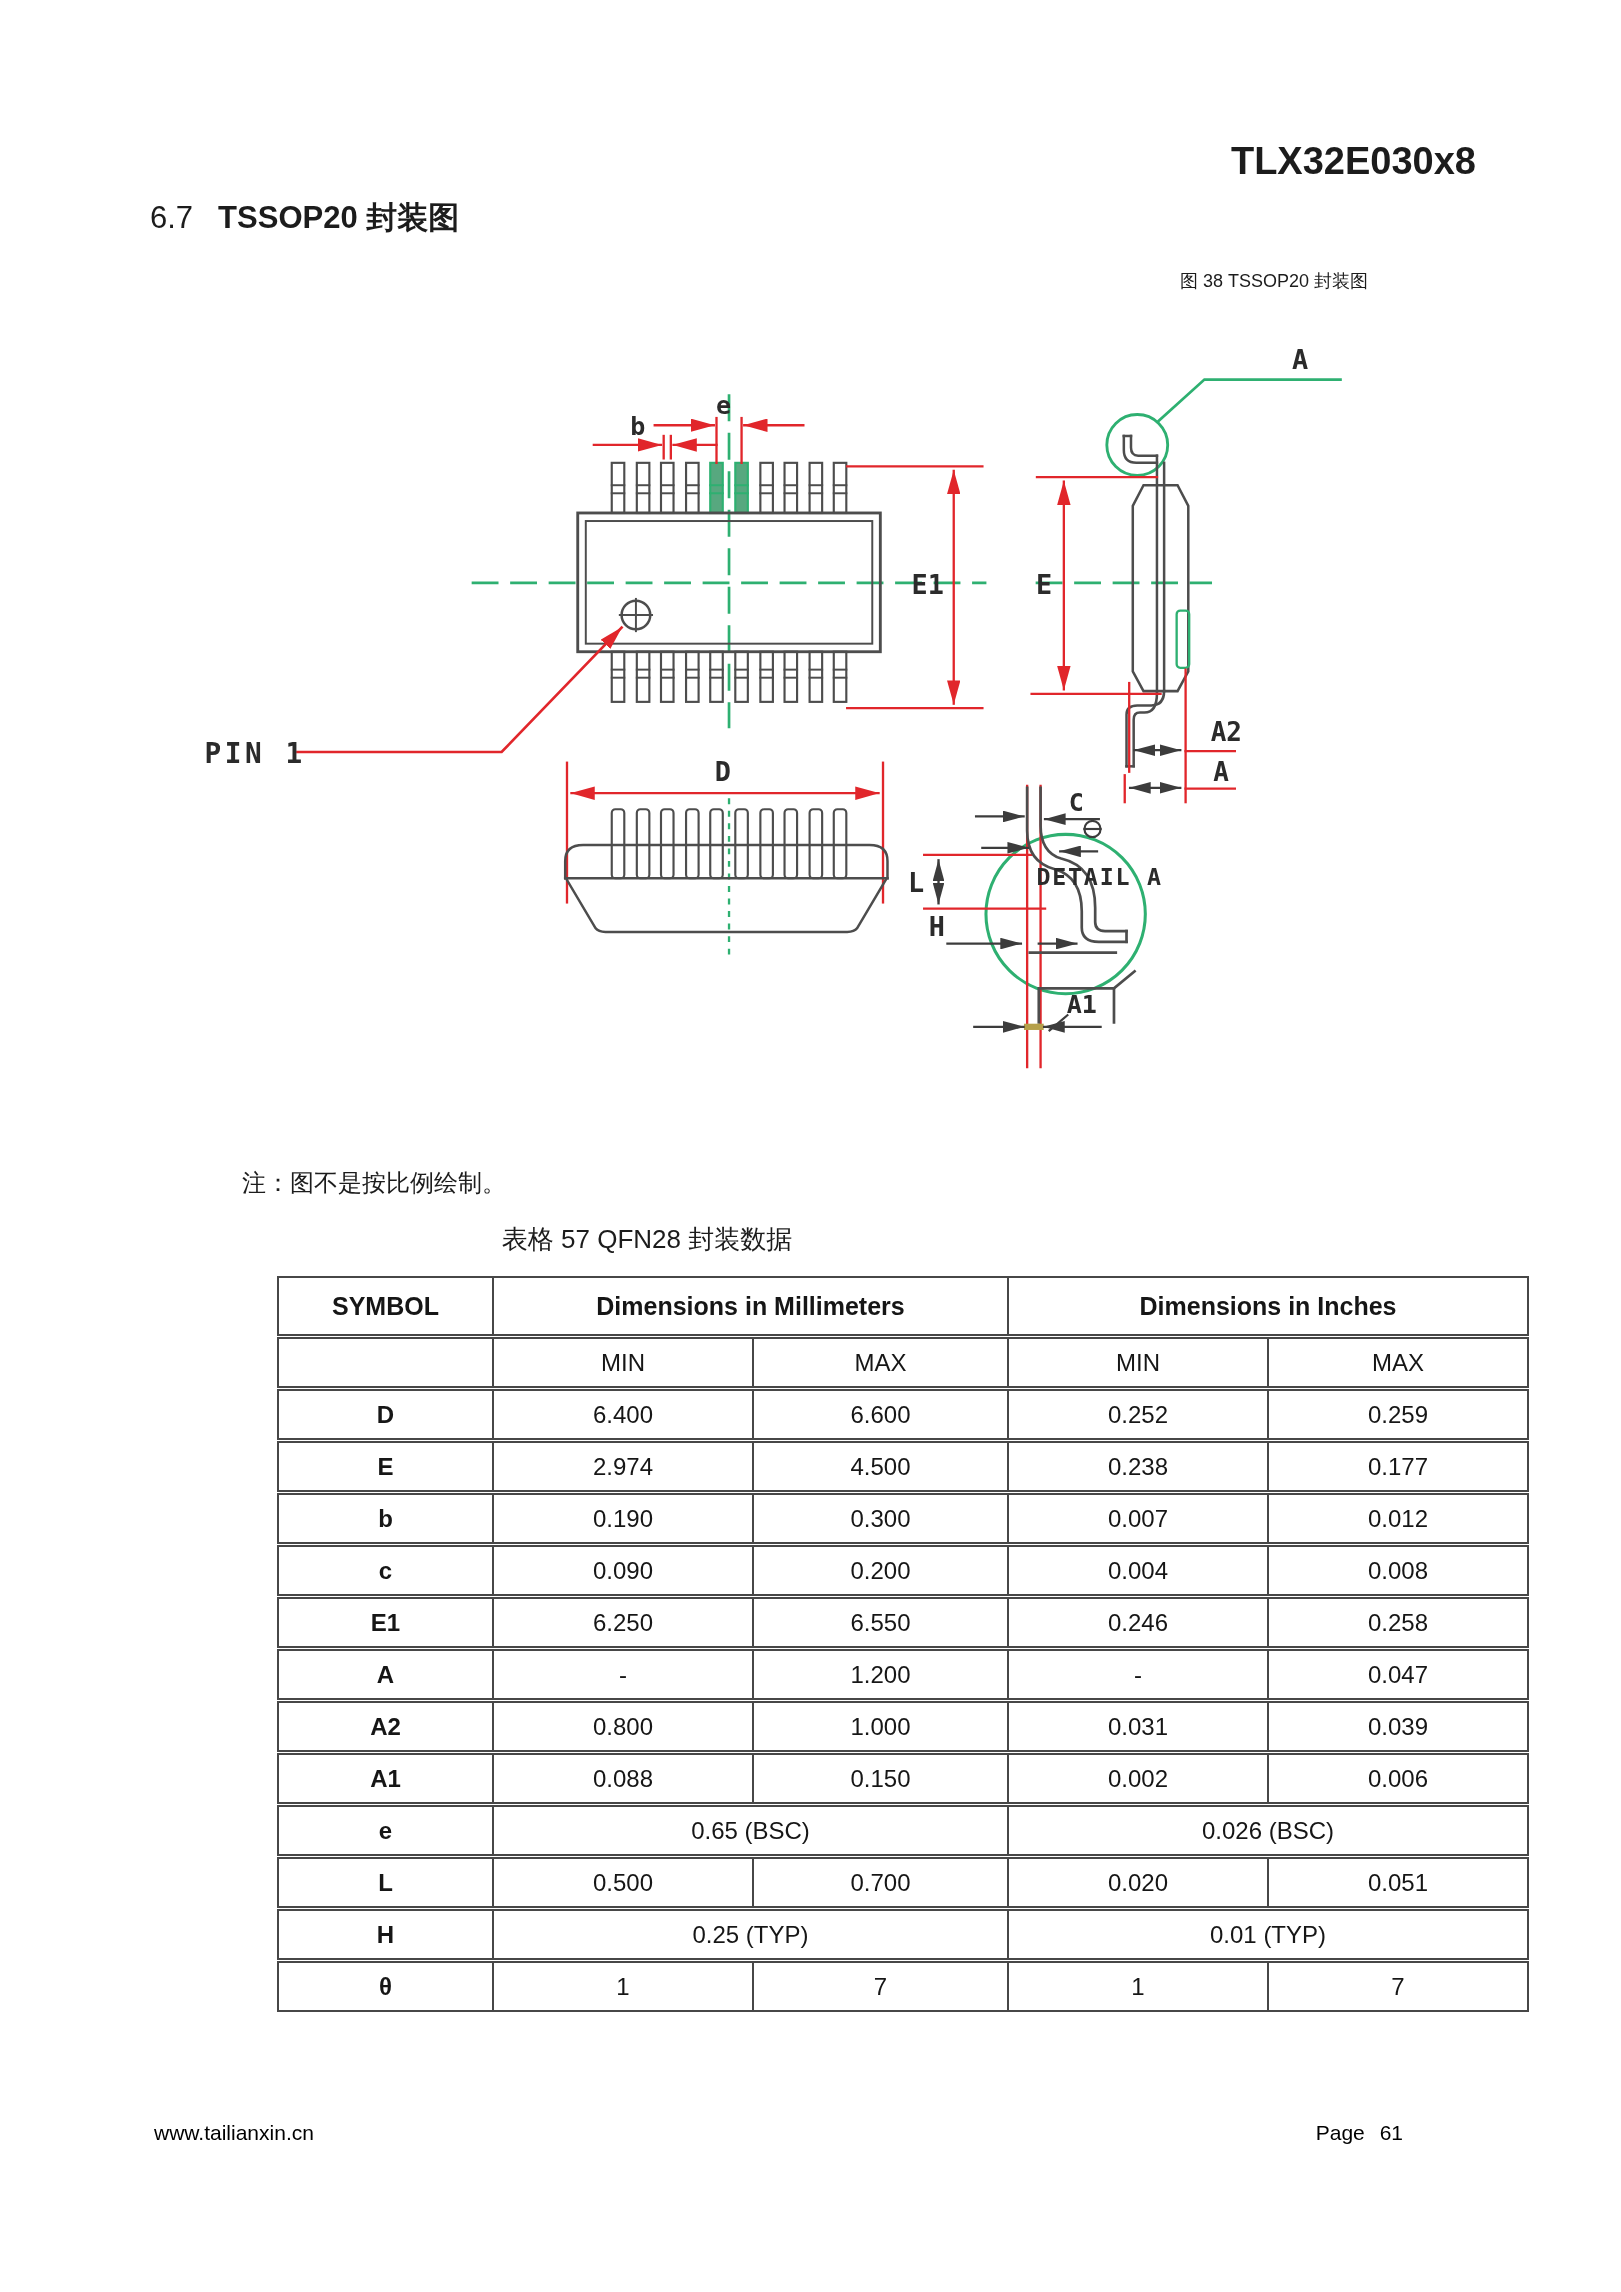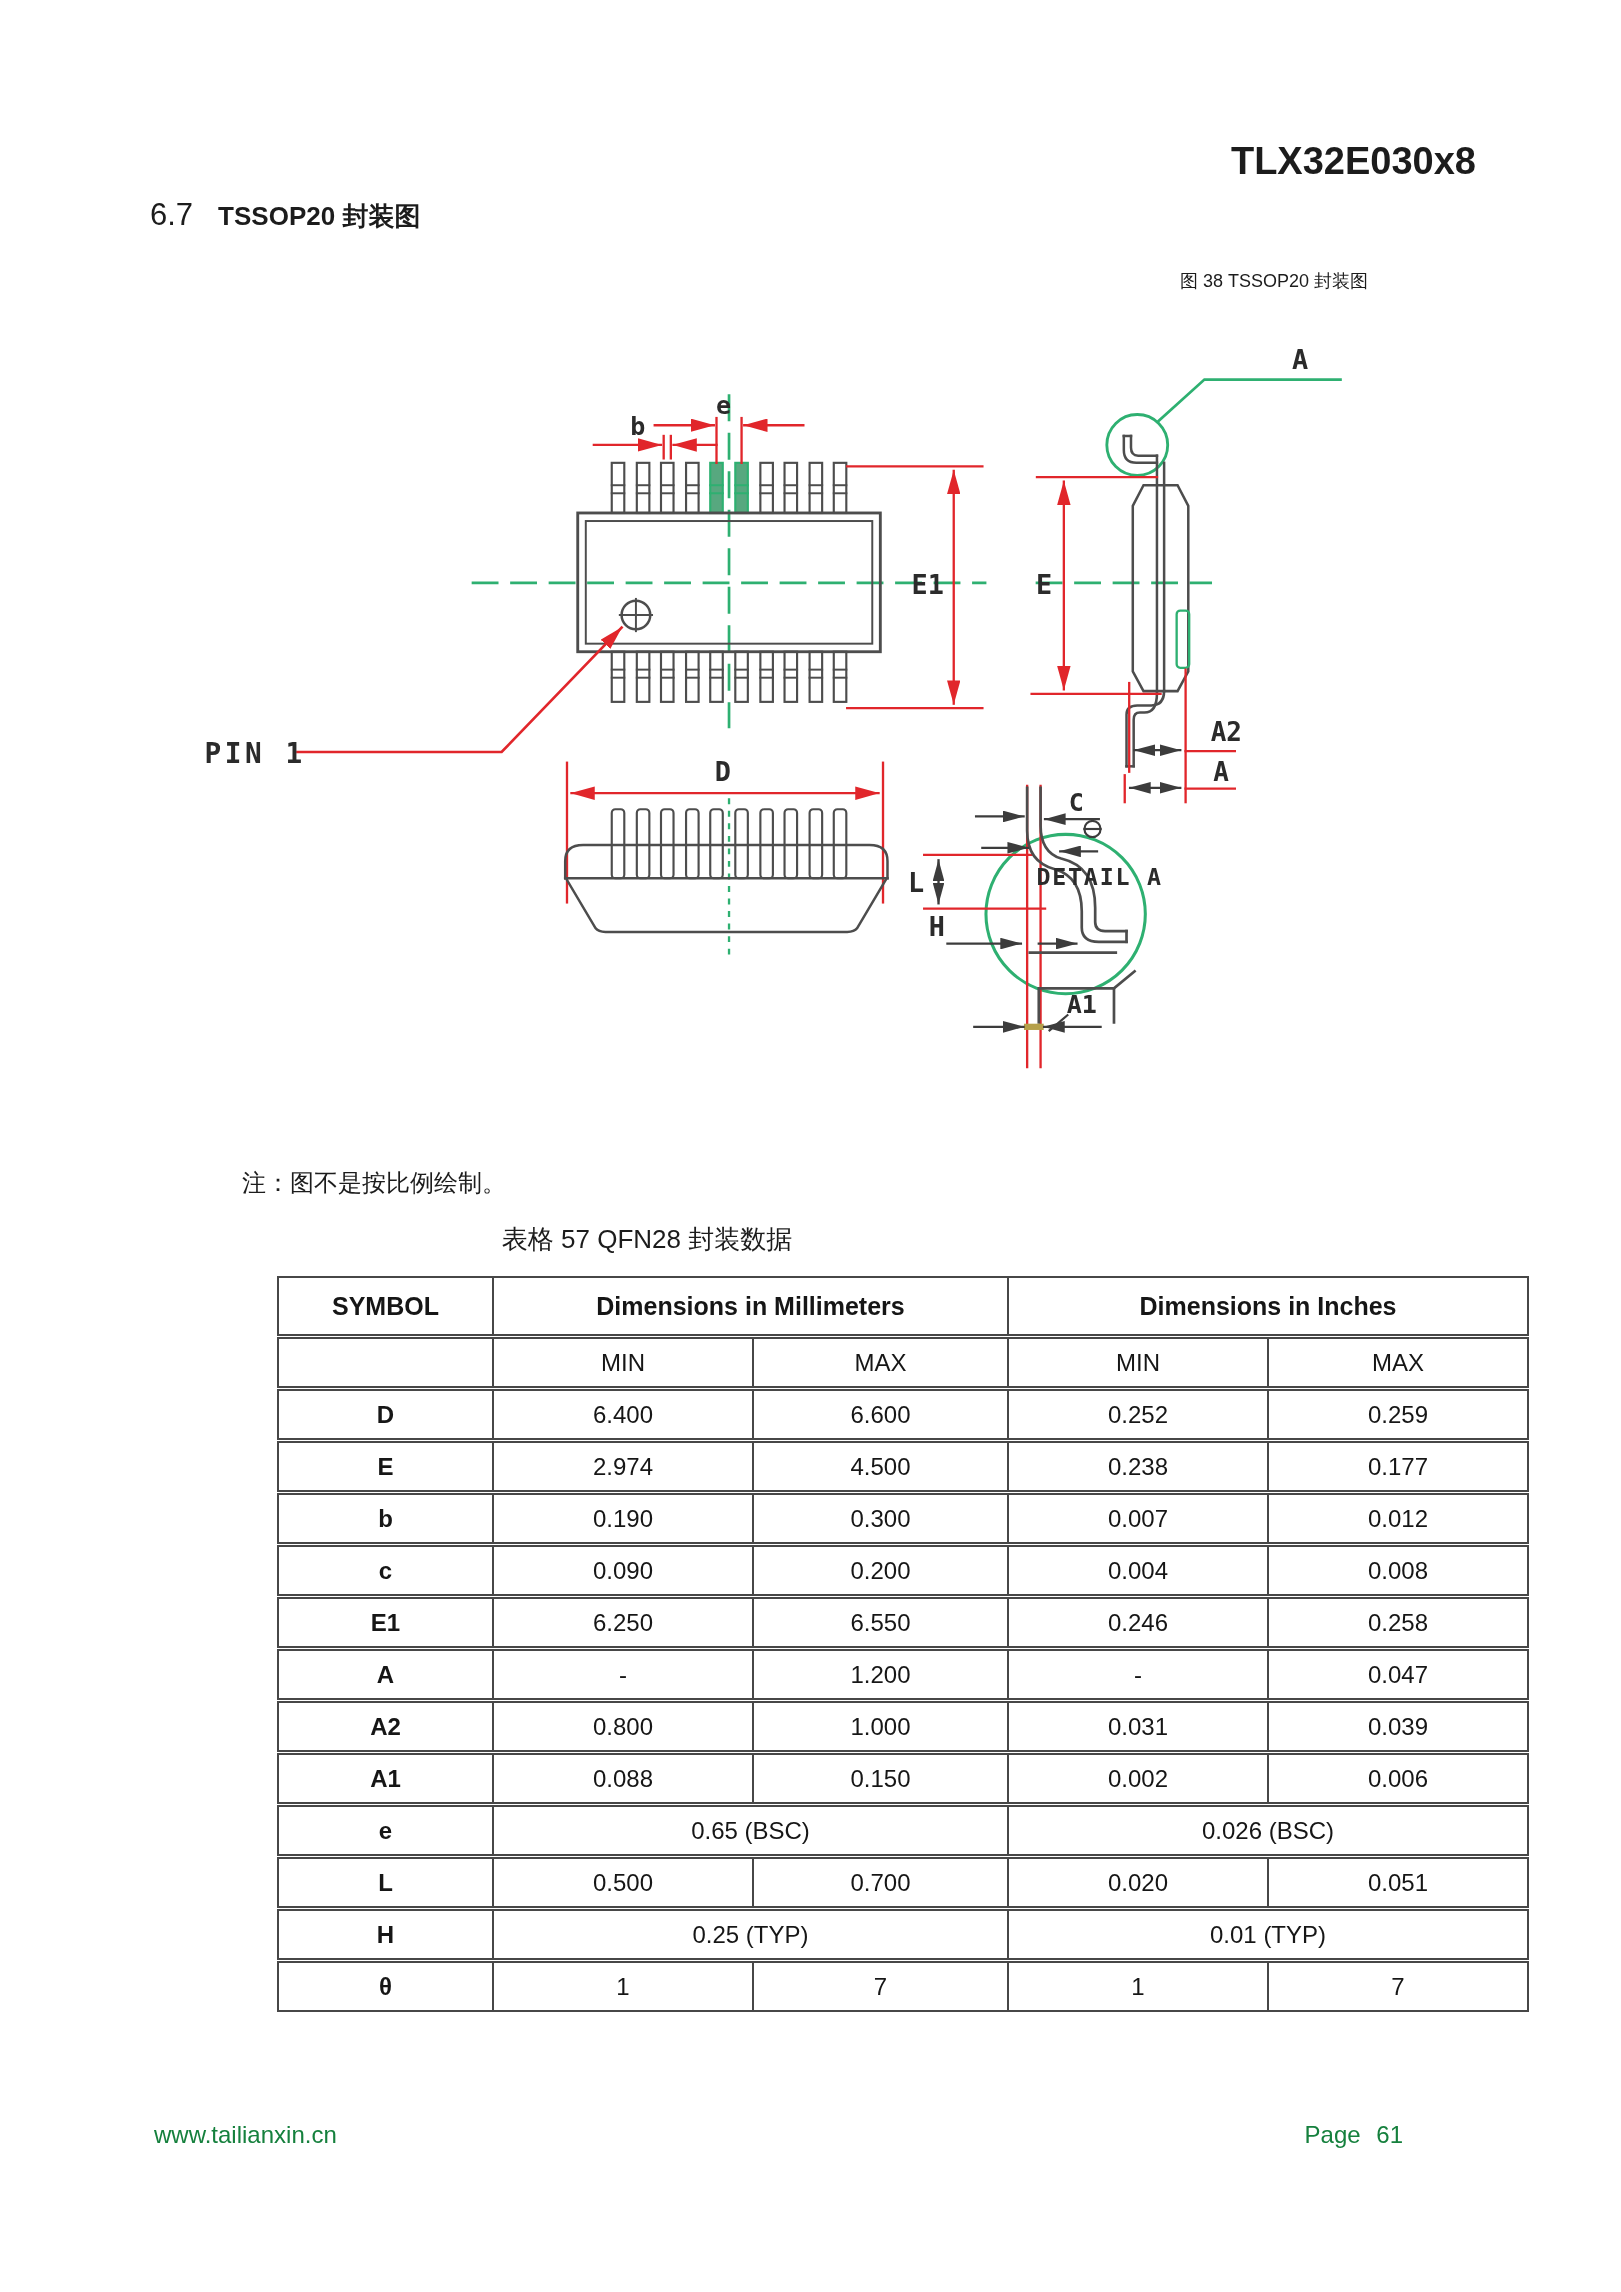--- a/index.html
+++ b/index.html
@@ -4,21 +4,21 @@
 <style>
   html,body{margin:0;padding:0;background:#9a9a9a;}
   #page{position:relative;width:1621px;height:2293px;background:#ffffff;overflow:hidden;
         font-family:"Liberation Sans","DejaVu Sans",sans-serif;color:#1c1c1c;}
   .abs{position:absolute;}
 
   
   #doc-title{top:140px;right:145px;font-size:38px;font-weight:700;letter-spacing:0px;}
   #section-heading{top:197px;left:150px;display:flex;align-items:baseline;gap:25px;}
   #section-number{font-size:31px;font-weight:400;}
-  #section-title{font-size:26px;font-weight:700;}
+  #section-title{font-size:31px;font-weight:700;}
   #figure-caption{top:269px;left:0;width:1368px;text-align:right;font-size:18px;}
 
   
   #note{top:1167px;left:242px;font-size:24px;}
   #table-caption{top:1222px;left:0;width:1294px;text-align:center;font-size:26px;}
 
   
   #dim-table-wrap{top:1276px;left:237px;}
   table#dim-table{border-collapse:collapse;table-layout:fixed;width:1249px;background:#fff;margin-left:40px;}
   #dim-table td,#dim-table th{border:none;text-align:center;vertical-align:middle;
@@ -26,21 +26,21 @@
   #dim-table th{font-weight:700;font-size:25px;}
   #dim-table td+td, #dim-table th+th{border-left:2.2px solid #474747;}
   #dim-table tr.sep td, #dim-table tr.sep th{border-top:5.4px double #474747;}
   #dim-table{border:2.2px solid #474747;}
   #dim-table tr.hdr1 th{height:56px;}
   #dim-table tr.hdr2 th{height:47px;font-weight:400;font-size:24px;}
   #dim-table tr.data td{height:47px;}
   #dim-table td.sym{font-weight:600;}
 
   
-  .footer-text{color:#15803d;font-size:24px;}
+  .footer-text{color:#000000;font-size:21px;}
   #footer-left{top:2121px;left:154px;}
   #footer-right{top:2121px;right:218px;word-spacing:9px;}
 
   
   #drawing{top:0;left:0;}
   #drawing text{font-family:"DejaVu Sans Mono","Liberation Mono",monospace;font-weight:700;fill:#2b2b2b;}
 </style>
 </head>
 <body>
 

